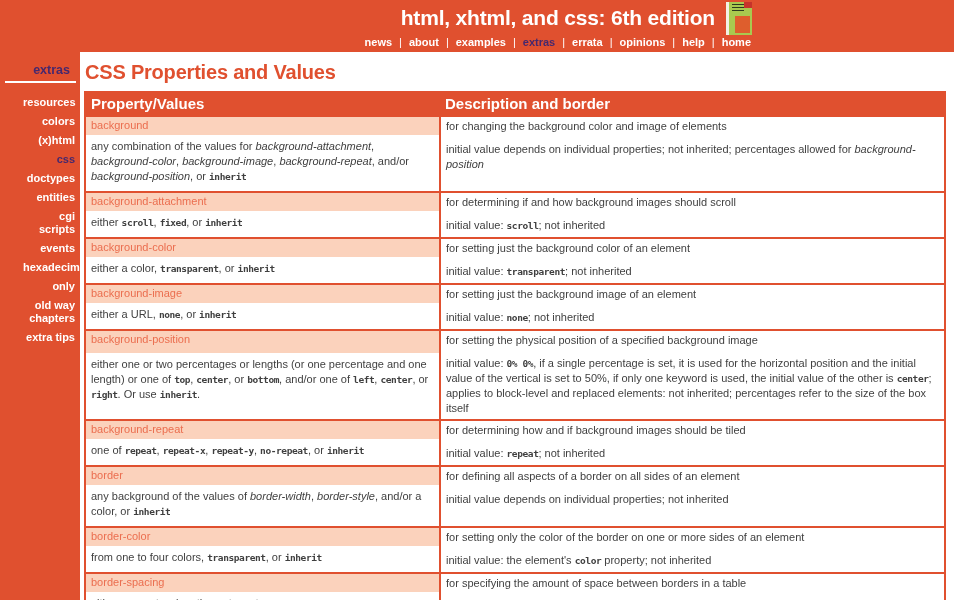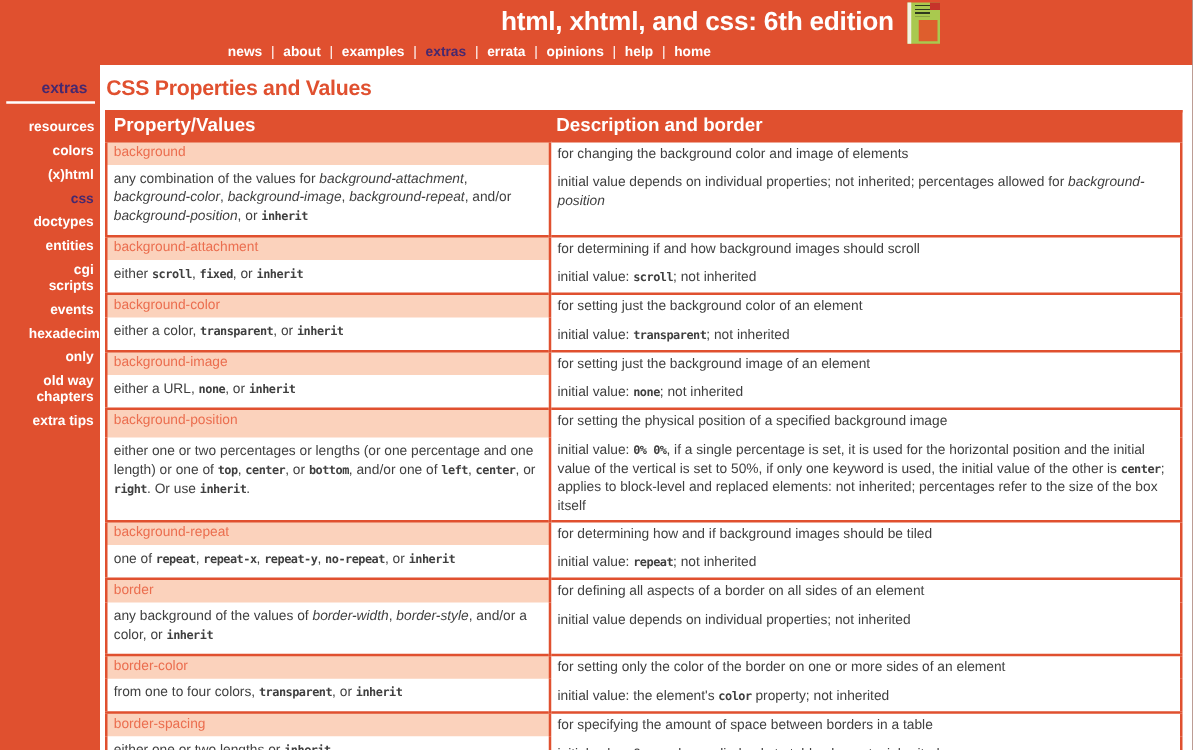--- a/index.html
+++ b/index.html
@@ -18,35 +18,35 @@
   }
   
   #header{position:absolute;top:0;left:0;width:764px;height:52px;background:var(--accent);}
   .title-row{display:flex;justify-content:flex-end;align-items:flex-end;padding:5px 49px 0 0;}
   .site-title{color:#fff;font-size:21px;font-weight:bold;letter-spacing:-0.2px;line-height:26px;}
   .book-icon{position:absolute;top:2px;right:12px;width:26px;height:33px;background:#A9C94F;border-left:3px solid #F2F2E4;}
   .bi-text{position:absolute;top:2px;left:3px;width:12px;height:9px;
     background:repeating-linear-gradient(#2E3A1E 0 1px,transparent 1px 3px);}
   .bi-tab{position:absolute;top:0;right:0;width:8px;height:6px;background:#C6332B;}
   .bi-square{position:absolute;right:2px;bottom:2px;width:15px;height:17px;background:#DE5E2D;}
-  #main-nav{display:flex;justify-content:center;align-items:center;padding:5px 13px 0 0;font-size:11px;font-weight:bold;}
+  #main-nav{display:flex;justify-content:flex-end;align-items:center;padding:5px 13px 0 0;font-size:11px;font-weight:bold;}
   #main-nav a{color:#fff;text-decoration:none;cursor:pointer;}
   #main-nav a.active{color:var(--purple,#46286E);}
   #main-nav .sep{color:#fff;margin:0 7px;font-weight:normal;}
   
   #sidebar{position:absolute;top:52px;left:0;width:80px;height:548px;background:var(--accent);text-align:right;}
   .side-heading{display:block;color:var(--purple,#46286E);font-size:12.5px;font-weight:bold;
     padding:11px 10px 0 0;cursor:pointer;text-decoration:none;}
   .side-rule{border-bottom:2px solid #fff;margin:4px 4px 13px 5px;}
   .side-item{display:block;color:#fff;font-size:11px;font-weight:bold;line-height:13px;
     padding-right:5px;margin-bottom:6px;text-decoration:none;cursor:pointer;margin-left:23px;}
   .side-item.active{color:var(--purple,#46286E);}
   
   #main{position:absolute;top:52px;left:80px;width:874px;height:548px;background:#fff;padding:9px 0 0 4px;}
-  .page-title{color:var(--accent);font-size:17px;font-weight:bold;letter-spacing:-0.2px;margin:0 0 7px 1px;}
+  .page-title{color:var(--accent);font-size:20px;font-weight:bold;letter-spacing:-0.2px;margin:0 0 7px 1px;}
   table{border-collapse:collapse;width:860px;table-layout:fixed;
     border:2px solid var(--accent);font-size:11px;line-height:15px;}
   col.c1{width:355px;} col.c2{width:505px;}
   th{background:var(--accent);color:#fff;text-align:left;font-size:15px;font-weight:bold;
     padding:3px 5px 4px;}
   td{vertical-align:top;}
   .prop-cell{background:var(--peach,#FBD2BC);color:var(--prop-text,#EB6E4F);
     border-top:2px solid var(--accent);padding:1px 5px 2px;line-height:15px;}
   .values-cell{padding:4px 5px 7px;}
   .desc-cell{border-top:2px solid var(--accent);border-left:2px solid var(--accent);padding:0 5px;}

